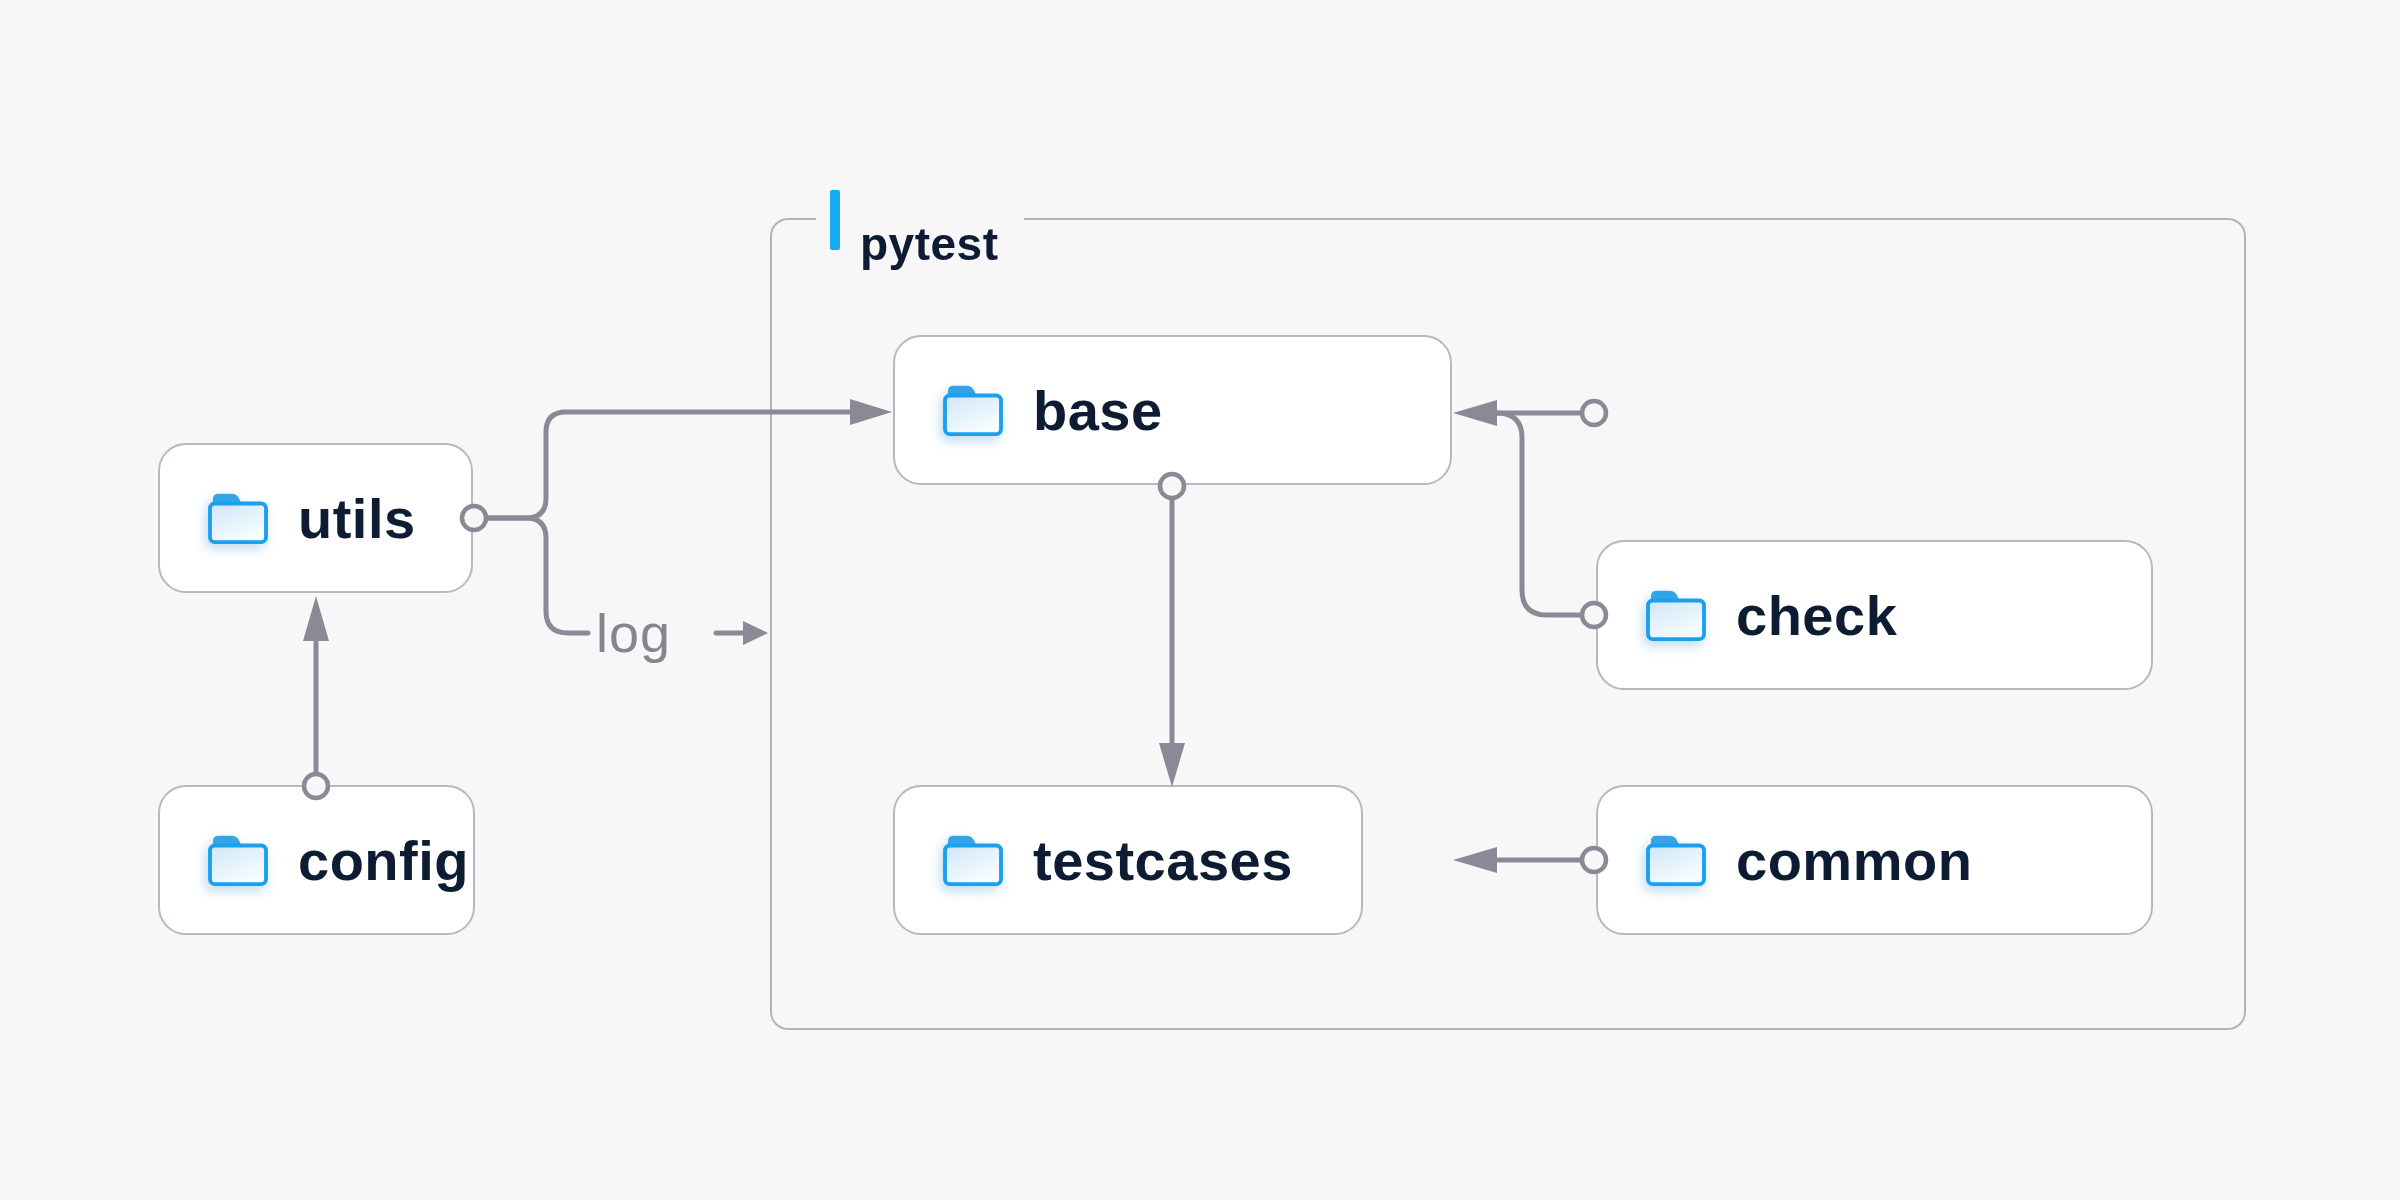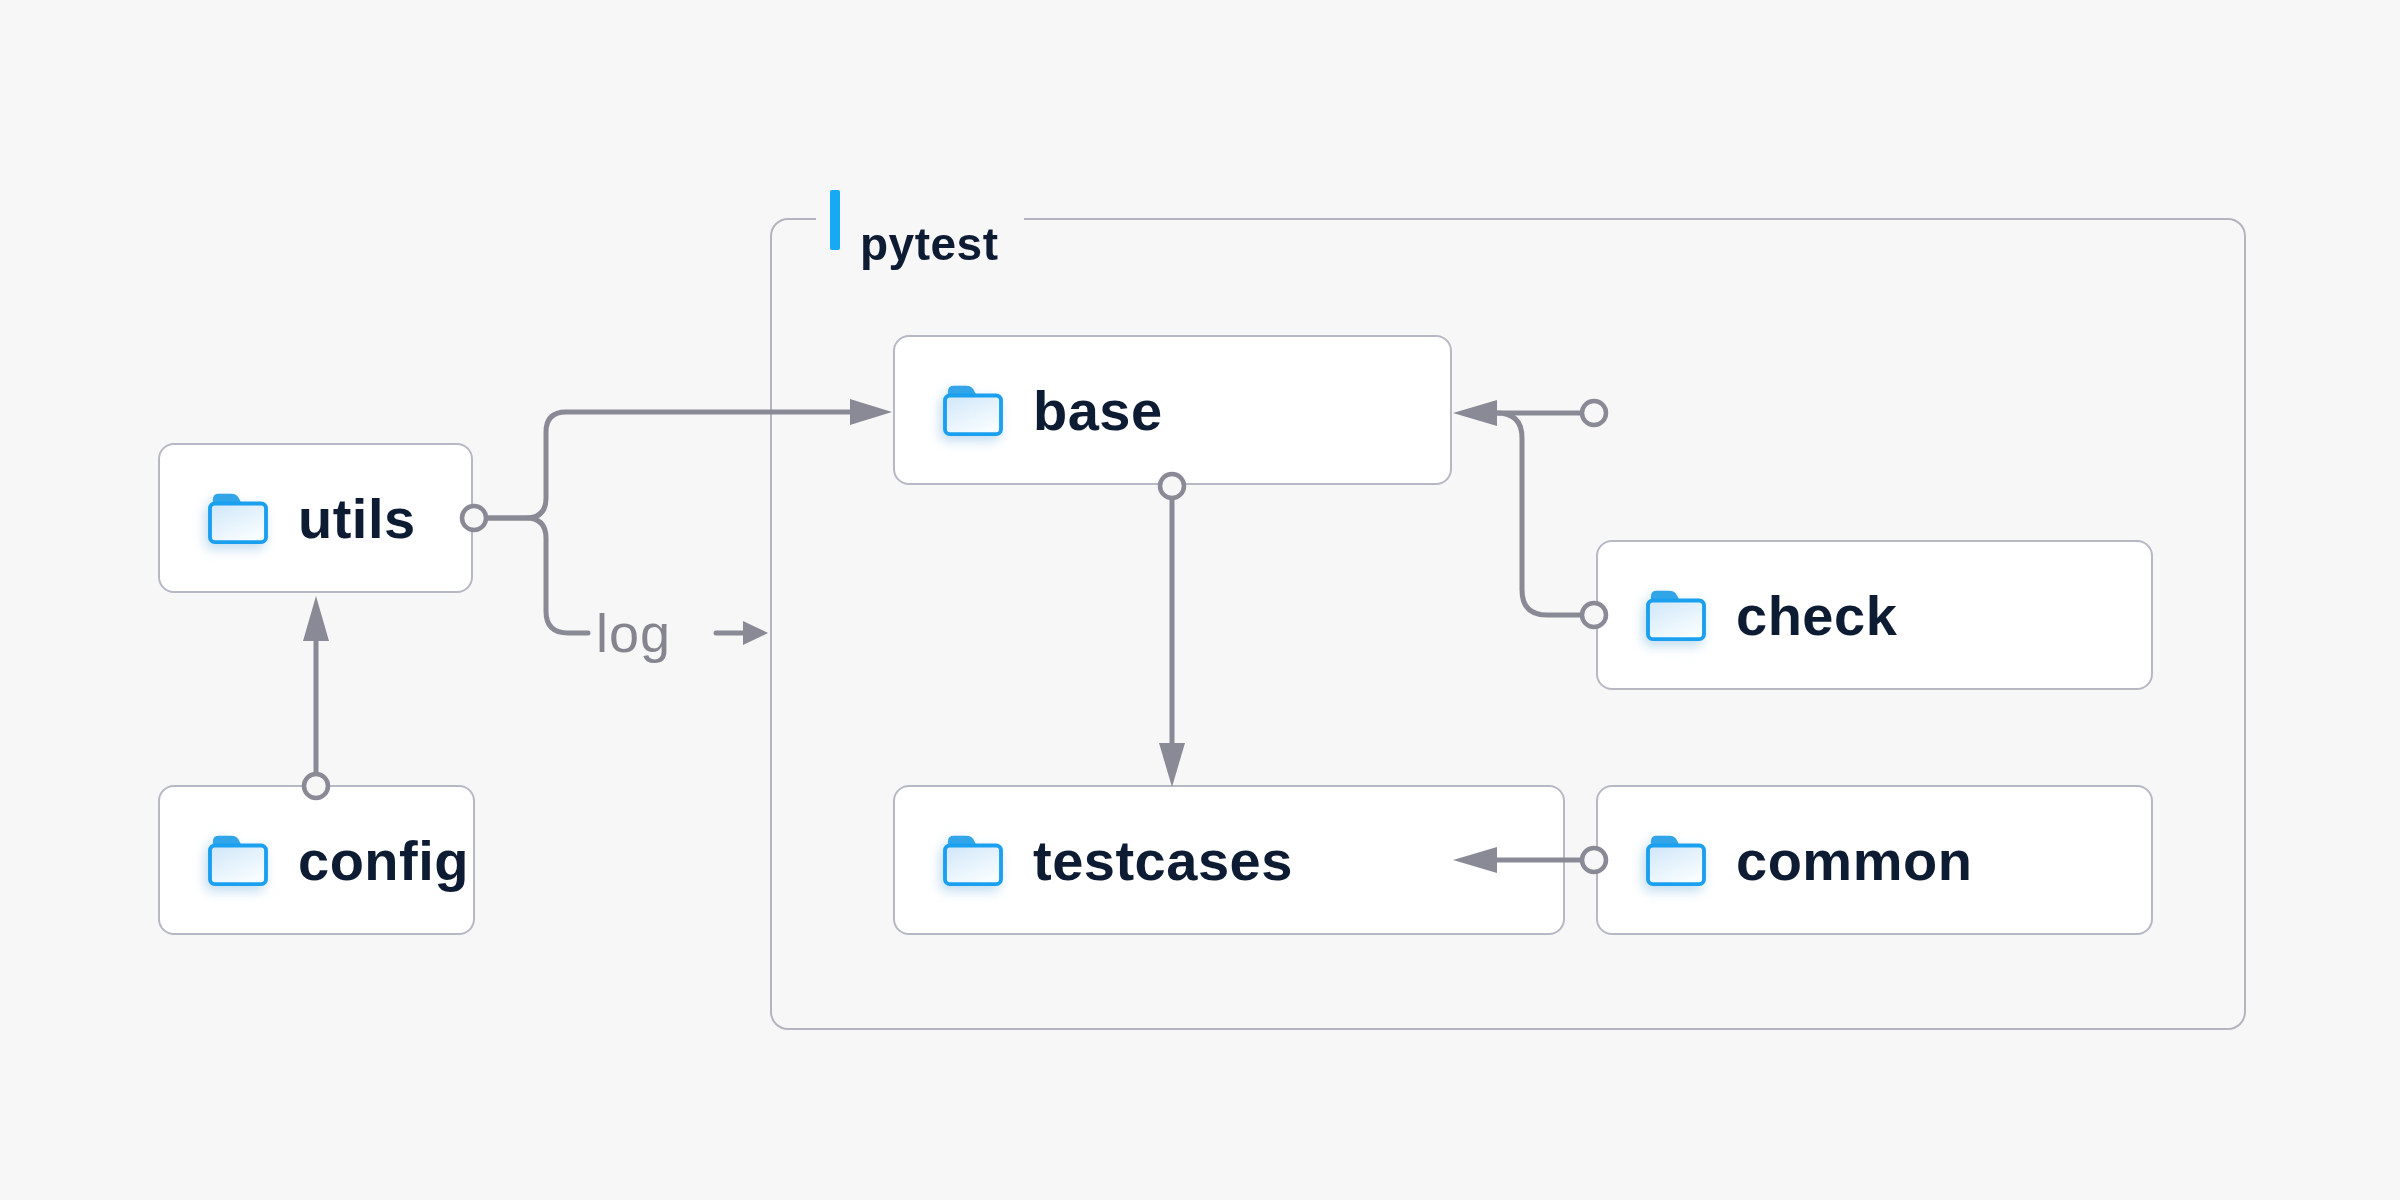--- a/index.html
+++ b/index.html
@@ -19,31 +19,31 @@
   }
   #group-label{
     position:absolute;left:44px;top:-31px;height:62px;display:flex;align-items:center;
     background:var(--bg);padding:0 26px 0 14px;gap:20px;z-index:2;
   }
   #group-label .bar{width:10px;height:60px;background:var(--accent);border-radius:2px;}
   #group-label .txt{font-size:46px;font-weight:600;color:var(--text);letter-spacing:0.5px;margin-top:48px;}
   
   .node{
     position:absolute;display:flex;align-items:center;gap:28px;height:150px;
-    background:var(--node-bg);border:2.5px solid var(--node-border);border-radius:16px;
+    background:var(--node-bg);border:2.5px solid var(--node-border);border-radius:28px;
     padding-left:46px;box-sizing:border-box;z-index:3;
   }
   .node .lbl{font-size:56px;font-weight:600;color:var(--text);letter-spacing:0.5px;}
   .node .icon{display:flex;filter:drop-shadow(-3px 5px 6px rgba(30,130,200,0.28));}
   #n-utils    {left:158px; top:443px; width:315px;}
   #n-config   {left:158px; top:785px; width:317px;}
   #n-base     {left:893px; top:335px; width:559px;}
   #n-pymilvus {left:1596px;top:335px; width:557px;}
   #n-check    {left:1596px;top:540px; width:557px;}
-  #n-testcases{left:893px; top:785px; width:672px;}
+  #n-testcases{left:893px; top:785px; width:470px;}
   #n-common   {left:1596px;top:785px; width:557px;}
   
   #edges{position:absolute;left:0;top:0;width:2400px;height:1200px;z-index:5;pointer-events:none;}
   .edge{fill:none;stroke:var(--line);stroke-width:5;stroke-linecap:round;}
   .head{fill:var(--line);stroke:none;}
   .dot{fill:var(--bg);stroke:var(--line);stroke-width:4.5;}
   
   #edge-label-log{
     position:absolute;left:596px;top:603px;height:60px;line-height:60px;z-index:4;
     font-size:54px;font-weight:500;color:var(--muted);letter-spacing:1px;text-align:right;

